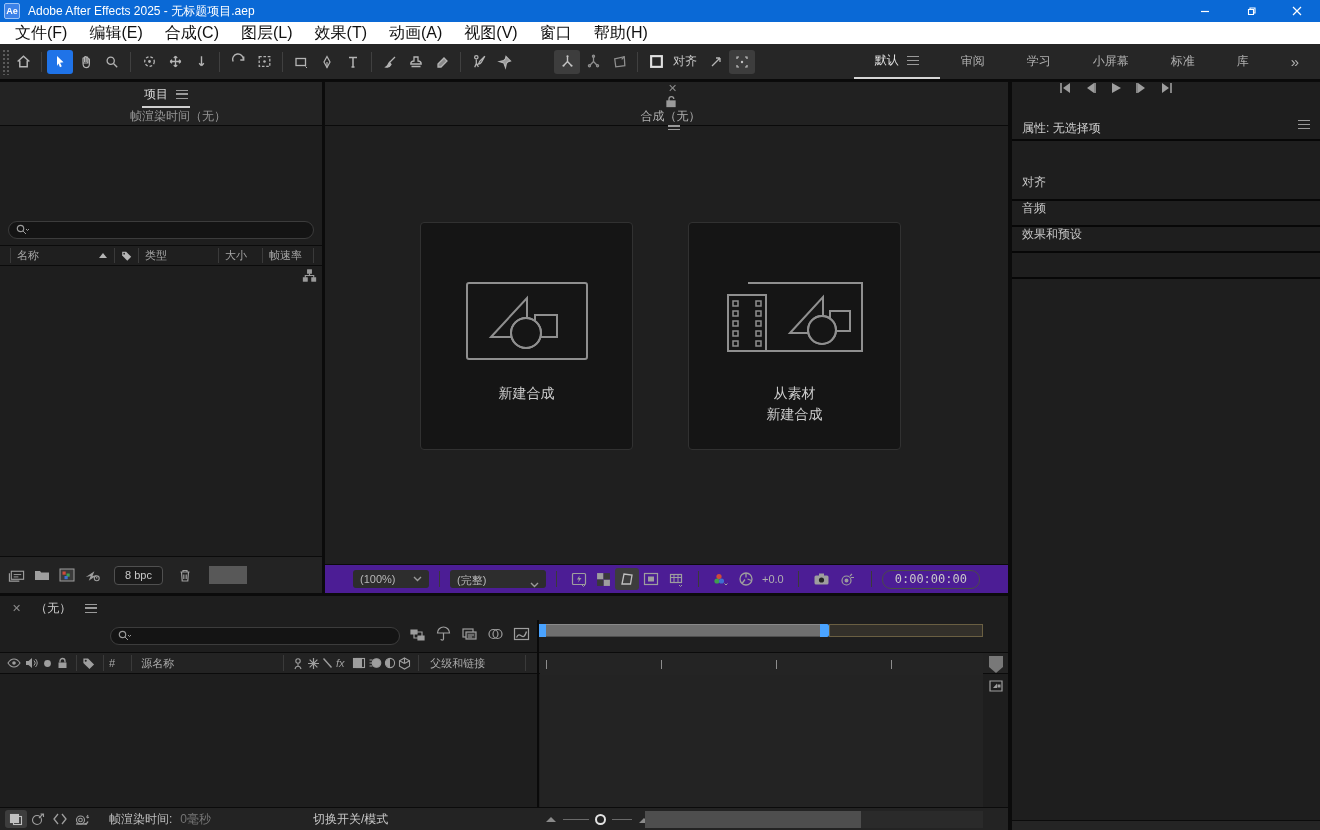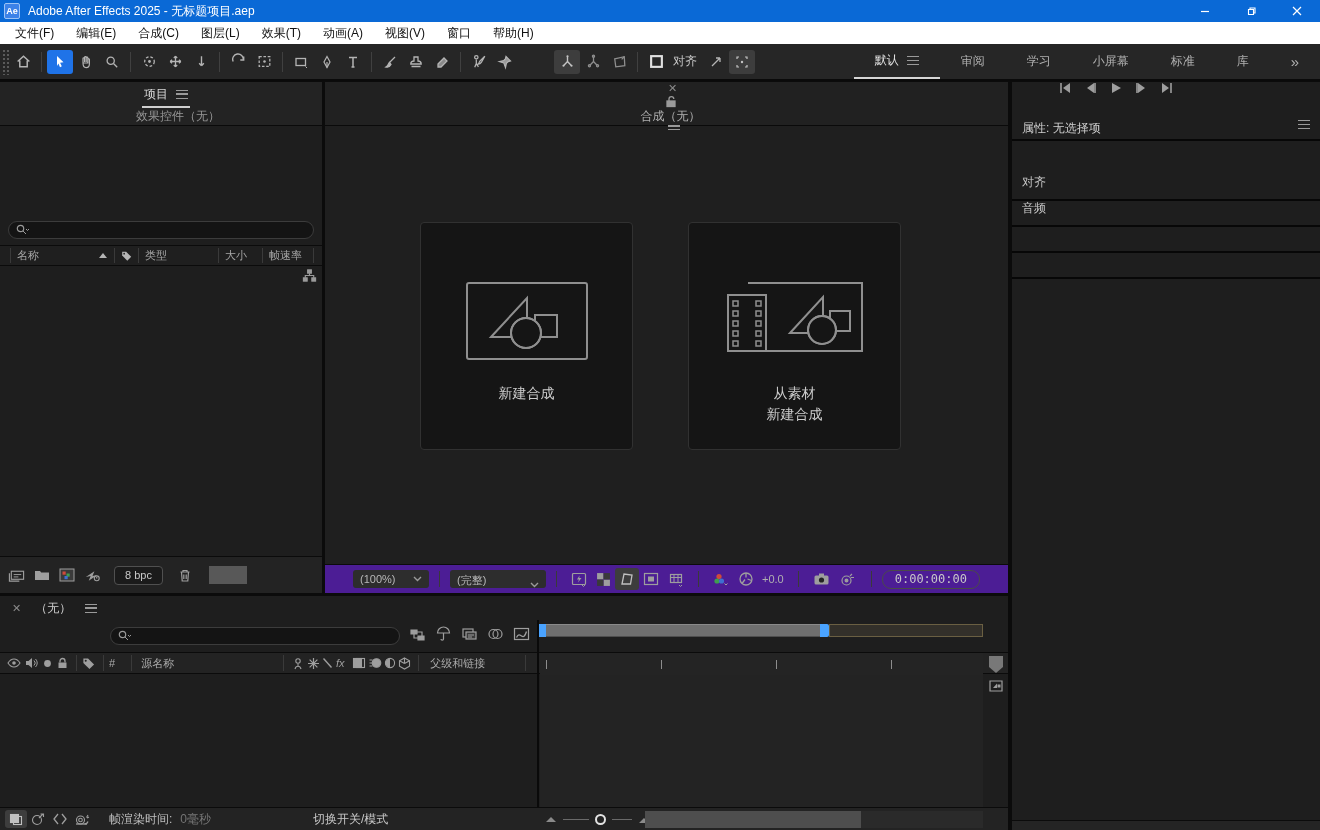--- a/index.html
+++ b/index.html
@@ -10,21 +10,21 @@
   svg { display:block; }
   .ic { display:inline-flex; align-items:center; justify-content:center; flex:none; }
 
   
   .titlebar { left:0; top:0; width:1320px; height:22px; background:#0a69d6; display:flex; align-items:center; color:#fff; font-size:12px; }
   .ae-logo { width:16px; height:16px; margin:0 8px 0 4px; background:#3c82e8; border:1px solid #9cc3f5; border-radius:2px; color:#fff; font-size:9px; font-weight:bold; display:flex; align-items:center; justify-content:center; }
   .win-btns { margin-left:auto; display:flex; height:22px; }
   .win-btn { width:46px; height:22px; display:flex; align-items:center; justify-content:center; }
 
   
-  .menubar { left:0; top:22px; width:1320px; height:22px; background:#ffffff; display:flex; align-items:center; font-size:12px; color:#111; padding-left:4px; }
+  .menubar { left:0; top:22px; width:1320px; height:22px; background:#ffffff; display:flex; align-items:center; font-size:16px; color:#111; padding-left:4px; }
   .menu-item { padding:0 11px; height:22px; display:flex; align-items:center; }
 
   
   .toolbar { left:0; top:44px; width:1320px; height:37px; background:#262626; border-bottom:2px solid #0a0a0a; display:flex; align-items:center; }
   .grip { width:8px; height:26px; margin-left:2px; background-image:radial-gradient(#5a5a5a 1px, transparent 1px); background-size:4px 4px; }
   .tool { width:26px; height:24px; border-radius:3px; display:flex; align-items:center; justify-content:center; }
   .tool.active { background:#1f73e8; }
   .tool.pressed { background:#3d3d3d; }
   .tsep { width:1px; height:20px; background:#404040; margin:0 5px; flex:none; }
   .snap-label { font-size:12px; color:#c8c8c8; margin:0 6px 0 4px; }
@@ -278,21 +278,21 @@
     </div>
 </div>
 
 <div class="panel project">
   <div class="tabstrip">
     <div class="tab-active" style="margin-left:10px">
       <span>项目</span>
       <span class="hamb"></span>
     </div>
     <div class="tab-idle" style="margin-left:34px">
-      <span>效果控件（无）</span>
+      <span>帧渲染时间（无）</span>
     </div>
   </div>
 
   <div class="searchbox abs" style="left:8px; top:139px; width:306px;">
     <svg width="14" height="14" viewBox="0 0 14 14" fill="none" stroke="#9a9a9a" stroke-width="1.2">
         <circle cx="5.5" cy="5.5" r="3.2"></circle>
         <path d="M8 8l3 3M11 6l1.5 1.5L14 6" stroke-width="1"></path>
       </svg>
   </div>
 
@@ -543,20 +543,23 @@
   <div class="rc-row" style="margin-top:28px;">
     <span>对齐</span>
   </div>
   <div class="divline" style="top:143px;"></div>
 
   <div class="rc-row">
     <span>音频</span>
   </div>
   <div class="divline" style="top:169px;"></div>
 
+  <div class="rc-row">
+    <span>效果和预设</span>
+  </div>
   <div class="divline" style="top:195px;"></div>
 
   <div class="abs" style="left:0; bottom:0; width:308px; height:10px; background:#242424; border-top:1px solid #0b0b0b;"></div>
 </div>
 
 <div class="panel timeline">
 
   <div class="row" style="height:24px; padding-left:12px; gap:14px; font-size:12px;">
     <span style="color:#8a8a8a; font-size:11px;">✕</span>
     <span style="color:#cfcfcf;">（无）</span>

